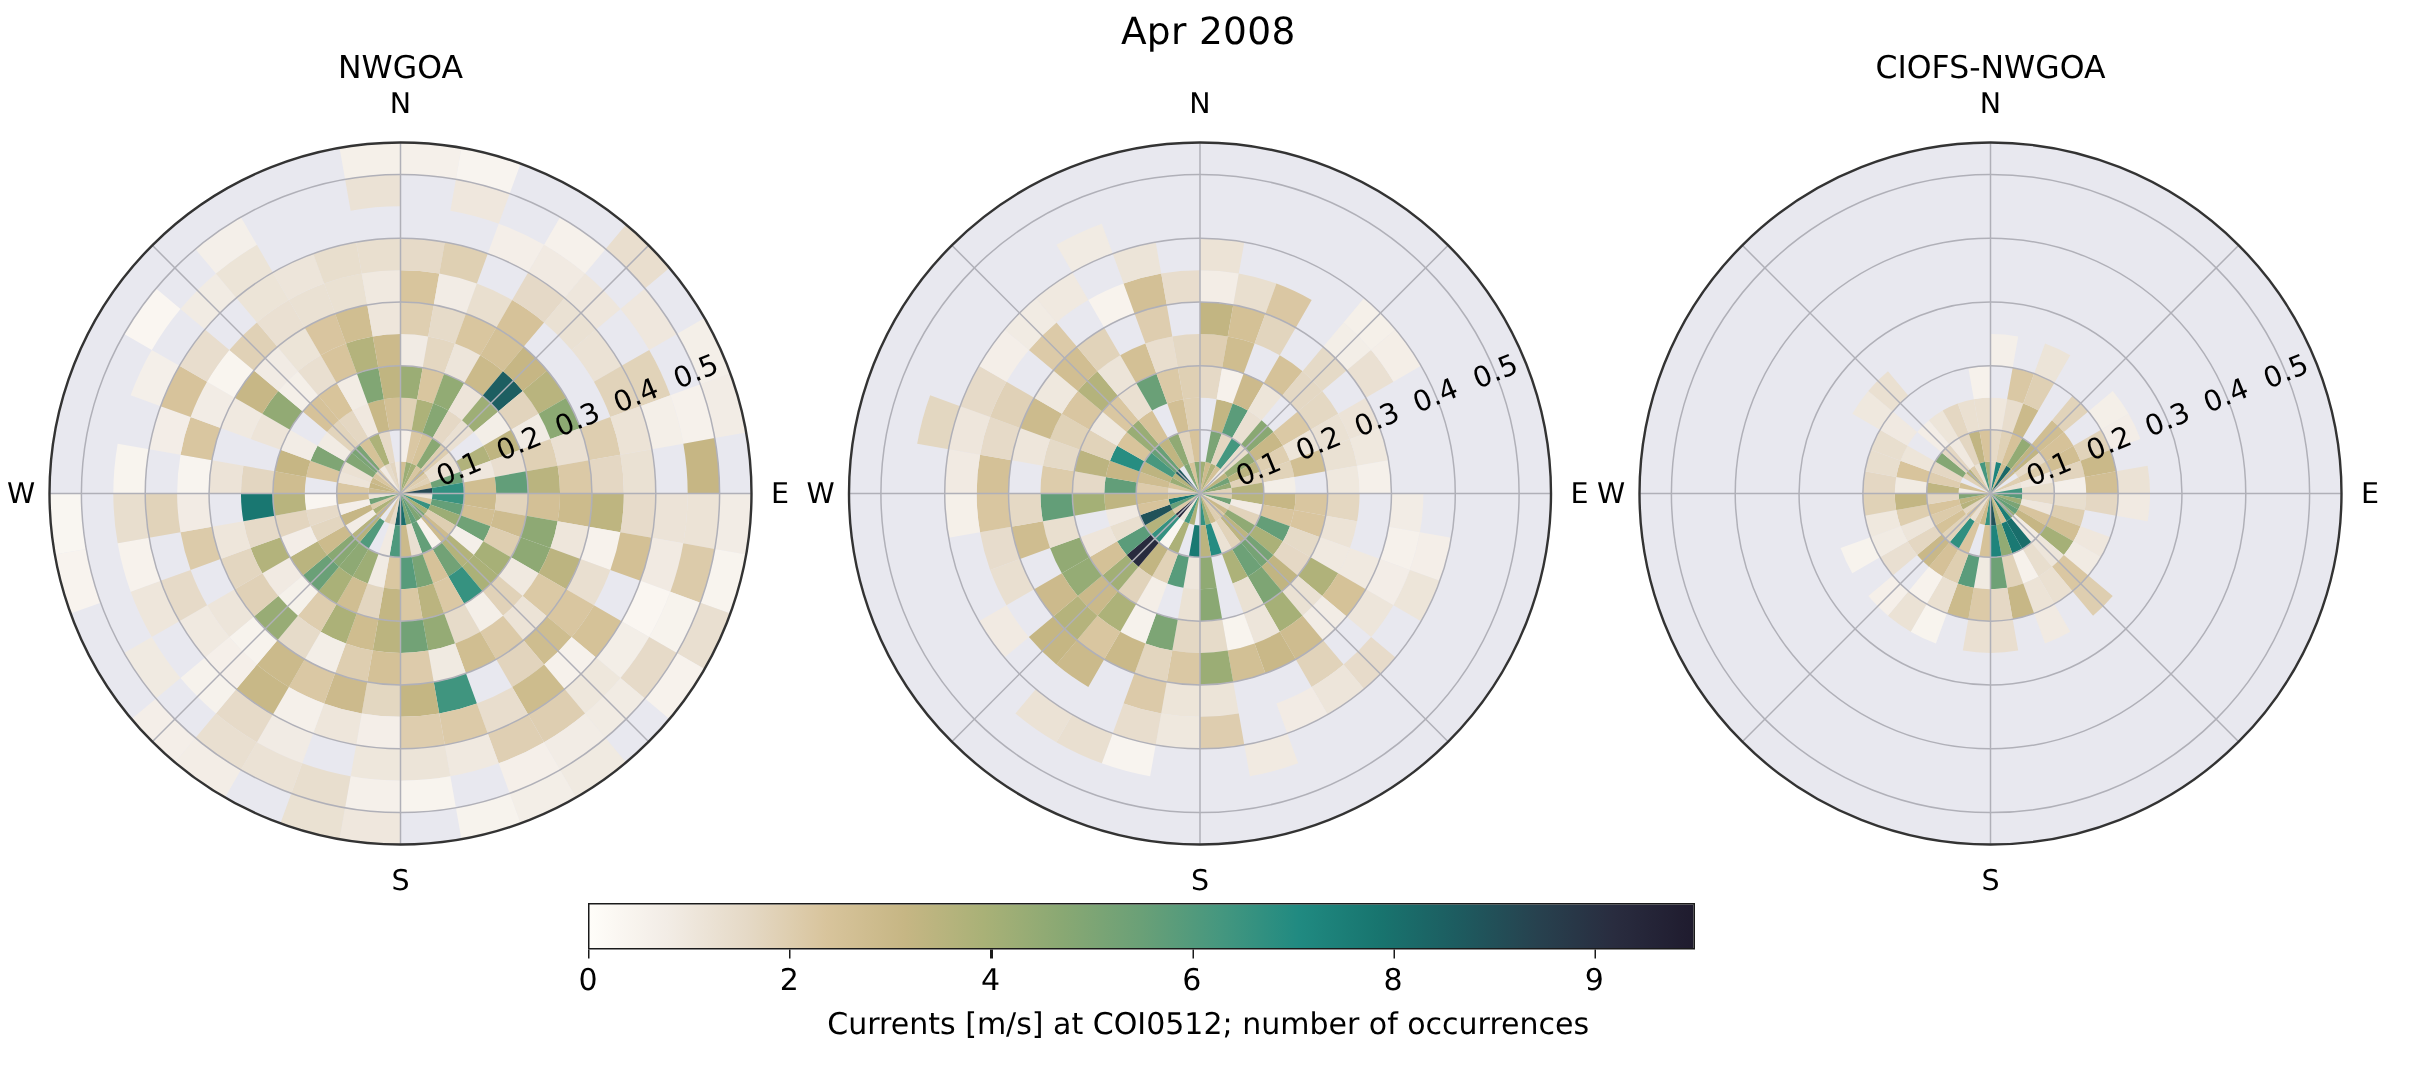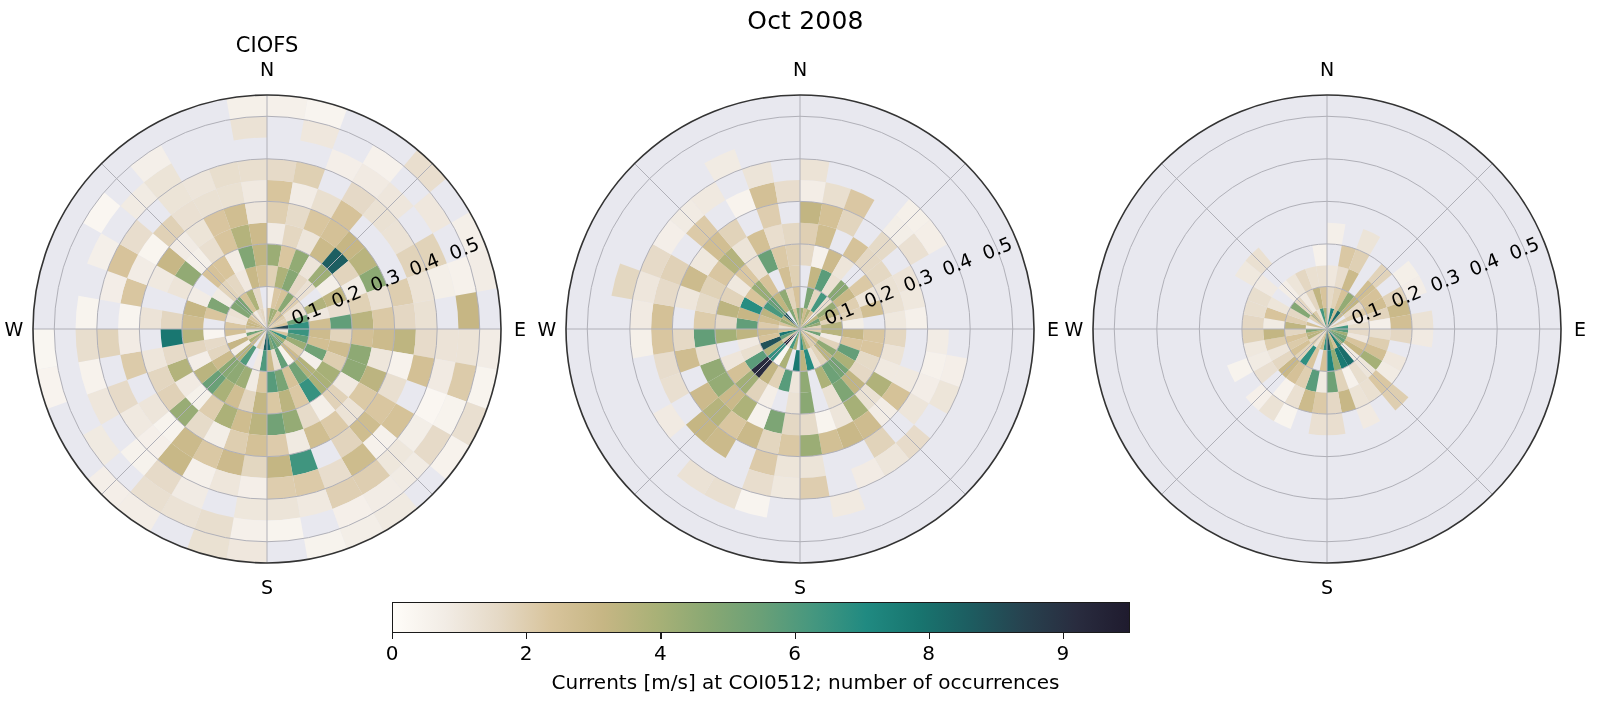--- a/index.html
+++ b/index.html
@@ -102,24 +102,24 @@
     font-size: 20px;
     color: #000;
   }
   svg { display: block; }
 </style>
 </head>
 <body>
 
 <div id="figure">
 
-  <div class="suptitle">Oct 2008</div>
+  <div class="suptitle">Apr 2008</div>
 
   <div class="panel" id="panel-0" style="left: 7px; width: 520px;">
-    <div class="panel-title">CIOFS</div>
+    <div class="panel-title">NWGOA</div>
     <div class="polar-wrap">
         <svg width="520" height="600">
           <circle cx="260" cy="329" r="234" fill="#e8e8ef"></circle>
           <g>
             <path d="M 260 307.72727272727275 A 21.272727272727273 21.272727272727273 0 0 1 263.6939703249147 308.05045325410396 L 260 329 A 0 0 0 0 0 260 329 Z" fill="rgb(211,192,149)"></path>
             <path d="M 260 286.45454545454544 A 42.54545454545455 42.54545454545455 0 0 1 267.3879406498294 287.10090650820786 L 263.6939703249147 308.05045325410396 A 21.272727272727273 21.272727272727273 0 0 0 260 307.72727272727275 Z" fill="rgb(244,238,231)"></path>
             <path d="M 260 265.1818181818182 A 63.81818181818181 63.81818181818181 0 0 1 271.0819109747441 266.1513597623118 L 267.3879406498294 287.10090650820786 A 42.54545454545455 42.54545454545455 0 0 0 260 286.45454545454544 Z" fill="rgb(224,209,181)"></path>
             <path d="M 260 243.9090909090909 A 85.0909090909091 85.0909090909091 0 0 1 274.7758812996588 245.20181301641577 L 271.0819109747441 266.1513597623118 A 63.81818181818181 63.81818181818181 0 0 0 260 265.1818181818182 Z" fill="rgb(155,173,117)"></path>
             <path d="M 260 222.63636363636363 A 106.36363636363636 106.36363636363636 0 0 1 278.4698516245735 224.2522662705197 L 274.7758812996588 245.20181301641577 A 85.0909090909091 85.0909090909091 0 0 0 260 243.9090909090909 Z" fill="rgb(241,235,228)"></path>
             <path d="M 260 201.36363636363637 A 127.63636363636363 127.63636363636363 0 0 1 282.1638219494882 203.30271952462363 L 278.4698516245735 224.2522662705197 A 106.36363636363636 106.36363636363636 0 0 0 260 222.63636363636363 Z" fill="rgb(223,207,177)"></path>
@@ -756,20 +756,21 @@
         <div class="compass" style="left: 7px; top: 329px; transform: translate(-50%, -50%);">W</div>
         <div class="rlabel" style="left: 299.307px; top: 312.719px; transform: translate(-50%, -50%) rotate(-22.5deg);">0.1</div>
         <div class="rlabel" style="left: 338.614px; top: 296.437px; transform: translate(-50%, -50%) rotate(-22.5deg);">0.2</div>
         <div class="rlabel" style="left: 377.921px; top: 280.156px; transform: translate(-50%, -50%) rotate(-22.5deg);">0.3</div>
         <div class="rlabel" style="left: 417.227px; top: 263.874px; transform: translate(-50%, -50%) rotate(-22.5deg);">0.4</div>
         <div class="rlabel" style="left: 456.534px; top: 247.593px; transform: translate(-50%, -50%) rotate(-22.5deg);">0.5</div>
       </div>
   </div>
 
   <div class="panel" id="panel-2" style="left: 1067px; width: 520px;">
+    <div class="panel-title">CIOFS-NWGOA</div>
     <div class="polar-wrap">
         <svg width="520" height="600">
           <circle cx="260" cy="329" r="234" fill="#e8e8ef"></circle>
           <g>
             <path d="M 260 307.72727272727275 A 21.272727272727273 21.272727272727273 0 0 1 263.6939703249147 308.05045325410396 L 260 329 A 0 0 0 0 0 260 329 Z" fill="rgb(229,217,198)"></path>
             <path d="M 260 286.45454545454544 A 42.54545454545455 42.54545454545455 0 0 1 267.3879406498294 287.10090650820786 L 263.6939703249147 308.05045325410396 A 21.272727272727273 21.272727272727273 0 0 0 260 307.72727272727275 Z" fill="rgb(230,218,199)"></path>
             <path d="M 260 265.1818181818182 A 63.81818181818181 63.81818181818181 0 0 1 271.0819109747441 266.1513597623118 L 267.3879406498294 287.10090650820786 A 42.54545454545455 42.54545454545455 0 0 0 260 286.45454545454544 Z" fill="rgb(239,231,221)"></path>
             <path d="M 260 222.63636363636363 A 106.36363636363636 106.36363636363636 0 0 1 278.4698516245735 224.2522662705197 L 274.7758812996588 245.20181301641577 A 85.0909090909091 85.0909090909091 0 0 0 260 243.9090909090909 Z" fill="rgb(244,239,233)"></path>
             <path d="M 263.6939703249147 308.05045325410396 A 21.272727272727273 21.272727272727273 0 0 1 267.27570123074605 309.01017515782706 L 260 329 A 0 0 0 0 0 260 329 Z" fill="rgb(30,132,124)"></path>
             <path d="M 267.3879406498294 287.10090650820786 A 42.54545454545455 42.54545454545455 0 0 1 274.5514024614921 289.02035031565407 L 267.27570123074605 309.01017515782706 A 21.272727272727273 21.272727272727273 0 0 0 263.6939703249147 308.05045325410396 Z" fill="rgb(225,210,183)"></path>

